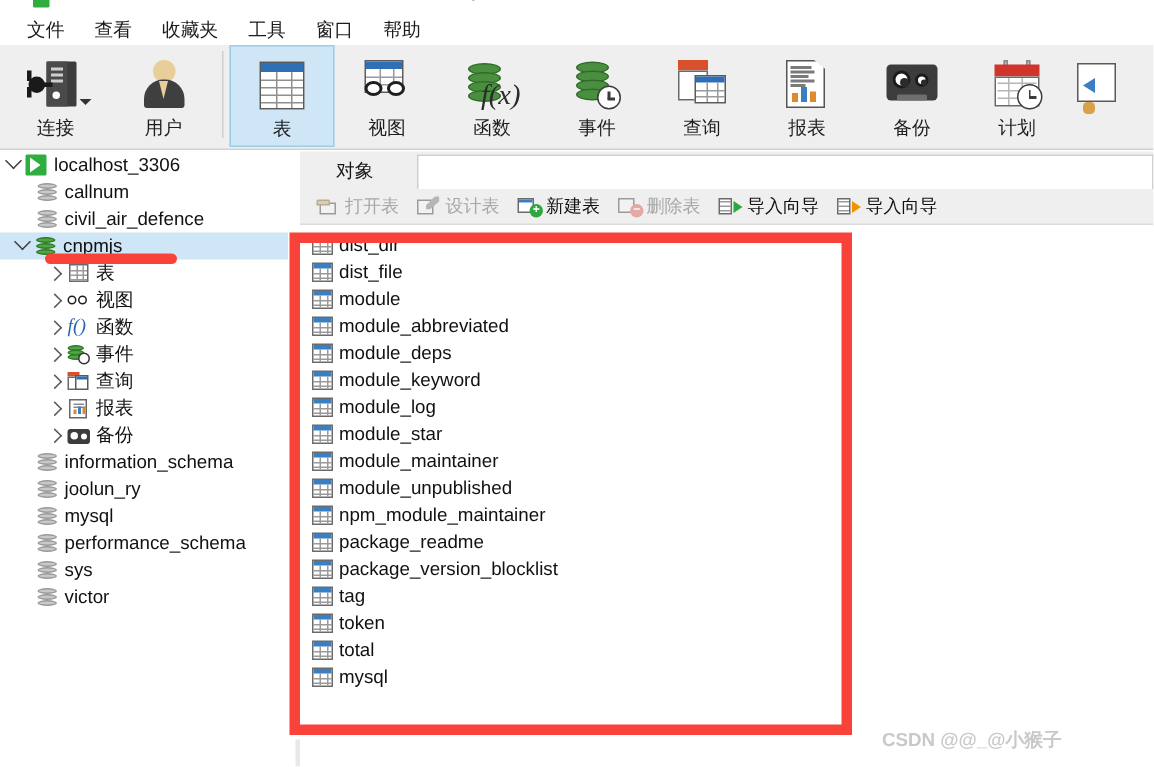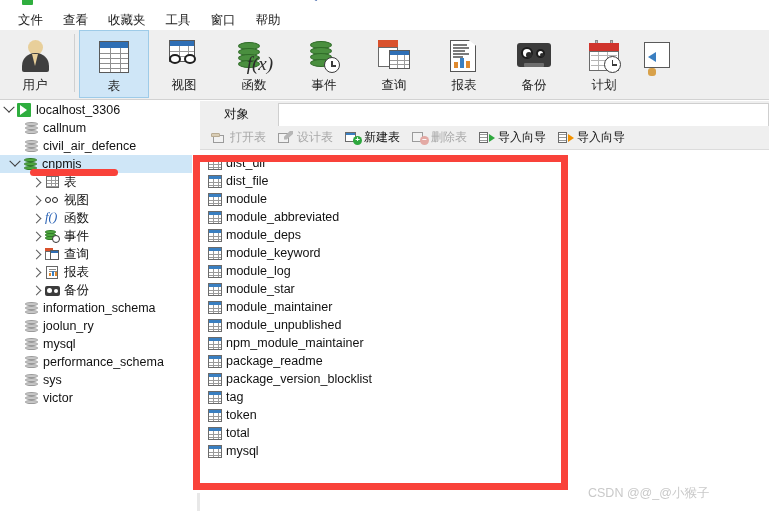--- a/index.html
+++ b/index.html
@@ -284,20 +284,38 @@
     <div class="menu-item">文件</div>
     <div class="menu-item">查看</div>
     <div class="menu-item">收藏夹</div>
     <div class="menu-item">工具</div>
     <div class="menu-item">窗口</div>
     <div class="menu-item">帮助</div>
   </div>
 
   <div class="toolbar">
 
+    <div class="tb-btn" style="width:74px">
+      <div class="tb-icon">
+        <div class="ic-server">
+          <div class="box"></div>
+          <div class="face"></div>
+          <div class="line" style="top:6px"></div>
+          <div class="line" style="top:10px"></div>
+          <div class="line" style="top:14px"></div>
+          <div class="led"></div>
+          <div class="plug"></div>
+          <div class="plugstem"></div>
+          <div class="prong" style="left:-1px;top:8px"></div>
+          <div class="prong" style="left:-1px;top:19px"></div>
+        </div>
+        <div class="tb-caret"></div>
+      </div>
+      <div class="tb-label">连接</div>
+    </div>
 
     <div class="tb-btn">
       <div class="tb-icon">
         <div class="ic-user">
             <div class="head"></div>
             <div class="body"></div>
             <div class="collar"></div>
           </div>
       </div>
       <div class="tb-label">用户</div>
@@ -893,15 +911,15 @@
         </div>
       </div>
 
   </div>
 
   <div class="bottomstub"></div>
 
   <div class="ann-rect" style="left:193px; top:155px; width:375px; height:335px;"></div>
   <div class="ann-underline" style="left:30px; top:169px; width:88px;"></div>
 
-  <div class="watermark" style="left:588px; top:485px;">CSDN @@_@小猴子</div>
+  <div class="watermark" style="left:588px; top:485px;font-weight:bold;">CSDN @@_@小猴子</div>
 
 </div>
 
 </body></html>

